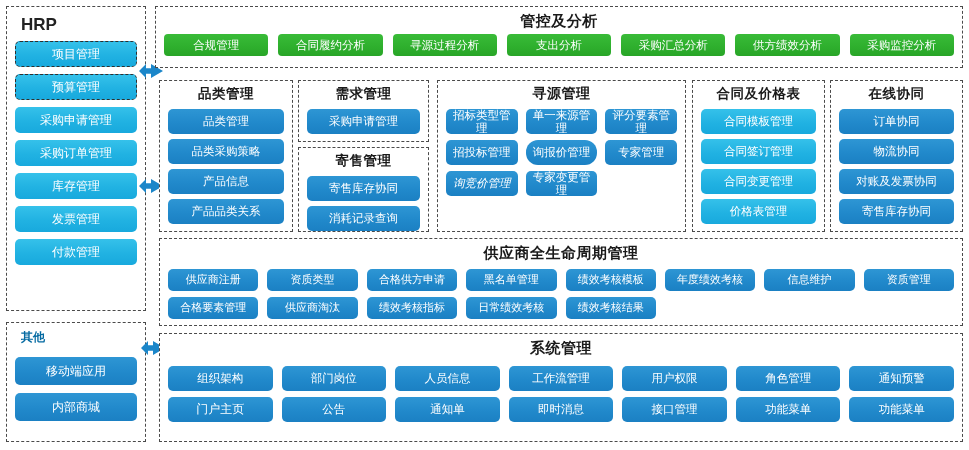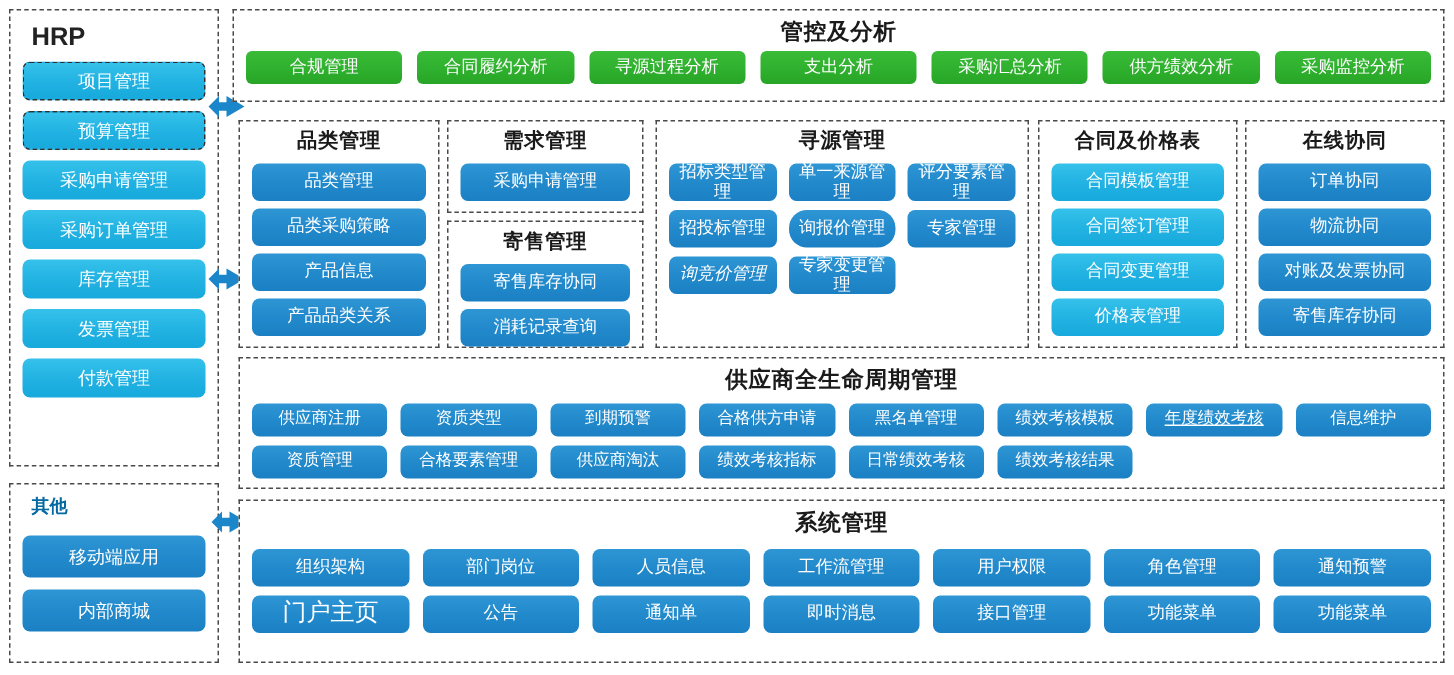--- a/index.html
+++ b/index.html
@@ -195,46 +195,45 @@
         <div class="btn btn-blue" style="height: 25px; font-size: 11.5px;">对账及发票协同</div>
         <div class="btn btn-blue" style="height: 25px; font-size: 11.5px;">寄售库存协同</div>
       </div>
   </div>
 
   <div class="panel" id="supplier-panel">
     <div class="panel-title p-title-l">供应商全生命周期管理</div>
     <div class="gridN" id="supplier-list" style="top: 30px; grid-template-columns: repeat(8, 1fr);">
         <div class="btn btn-blue" style="height: 22px; font-size: 11px;">供应商注册</div>
         <div class="btn btn-blue" style="height: 22px; font-size: 11px;">资质类型</div>
-        <div class="btn btn-blue" style="height: 22px; font-size: 11px;">到期预警</div>
         <div class="btn btn-blue" style="height: 22px; font-size: 11px;">合格供方申请</div>
         <div class="btn btn-blue" style="height: 22px; font-size: 11px;">黑名单管理</div>
         <div class="btn btn-blue" style="height: 22px; font-size: 11px;">绩效考核模板</div>
-        <div class="btn btn-blue" style="height: 22px; font-size: 11px; text-decoration: underline;">年度绩效考核</div>
+        <div class="btn btn-blue" style="height: 22px; font-size: 11px;">年度绩效考核</div>
         <div class="btn btn-blue" style="height: 22px; font-size: 11px;">信息维护</div>
         <div class="btn btn-blue" style="height: 22px; font-size: 11px;">资质管理</div>
         <div class="btn btn-blue" style="height: 22px; font-size: 11px;">合格要素管理</div>
         <div class="btn btn-blue" style="height: 22px; font-size: 11px;">供应商淘汰</div>
         <div class="btn btn-blue" style="height: 22px; font-size: 11px;">绩效考核指标</div>
         <div class="btn btn-blue" style="height: 22px; font-size: 11px;">日常绩效考核</div>
         <div class="btn btn-blue" style="height: 22px; font-size: 11px;">绩效考核结果</div>
       </div>
   </div>
 
   <div class="panel" id="system-panel">
     <div class="panel-title p-title-l">系统管理</div>
     <div class="gridN" id="system-list" style="top: 32px; grid-template-columns: repeat(7, 1fr);">
         <div class="btn btn-blue" style="height: 25px; font-size: 11.5px;">组织架构</div>
         <div class="btn btn-blue" style="height: 25px; font-size: 11.5px;">部门岗位</div>
         <div class="btn btn-blue" style="height: 25px; font-size: 11.5px;">人员信息</div>
         <div class="btn btn-blue" style="height: 25px; font-size: 11.5px;">工作流管理</div>
         <div class="btn btn-blue" style="height: 25px; font-size: 11.5px;">用户权限</div>
         <div class="btn btn-blue" style="height: 25px; font-size: 11.5px;">角色管理</div>
         <div class="btn btn-blue" style="height: 25px; font-size: 11.5px;">通知预警</div>
-        <div class="btn btn-blue" style="height: 25px; font-size: 16px;">门户主页</div>
+        <div class="btn btn-blue" style="height: 25px; font-size: 12px;">门户主页</div>
         <div class="btn btn-blue" style="height: 25px; font-size: 11.5px;">公告</div>
         <div class="btn btn-blue" style="height: 25px; font-size: 11.5px;">通知单</div>
         <div class="btn btn-blue" style="height: 25px; font-size: 11.5px;">即时消息</div>
         <div class="btn btn-blue" style="height: 25px; font-size: 11.5px;">接口管理</div>
         <div class="btn btn-blue" style="height: 25px; font-size: 11.5px;">功能菜单</div>
         <div class="btn btn-blue" style="height: 25px; font-size: 11.5px;">功能菜单</div>
       </div>
   </div>
 
 </div>

